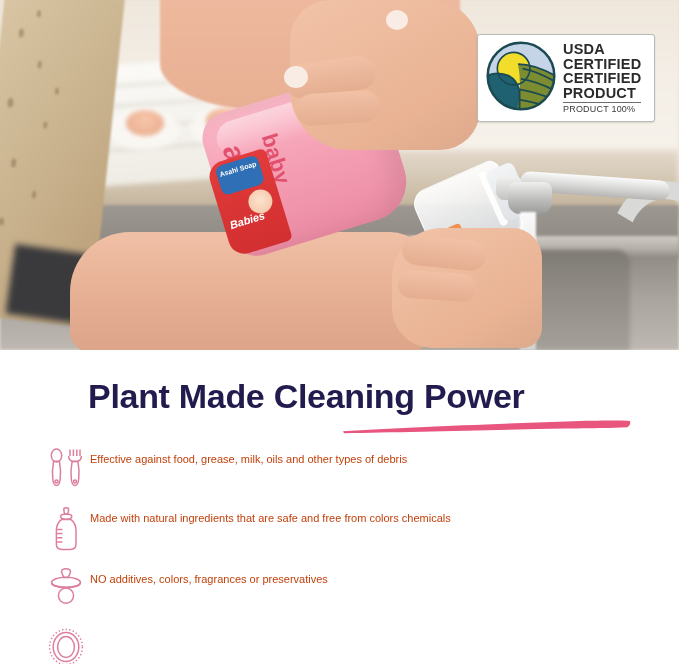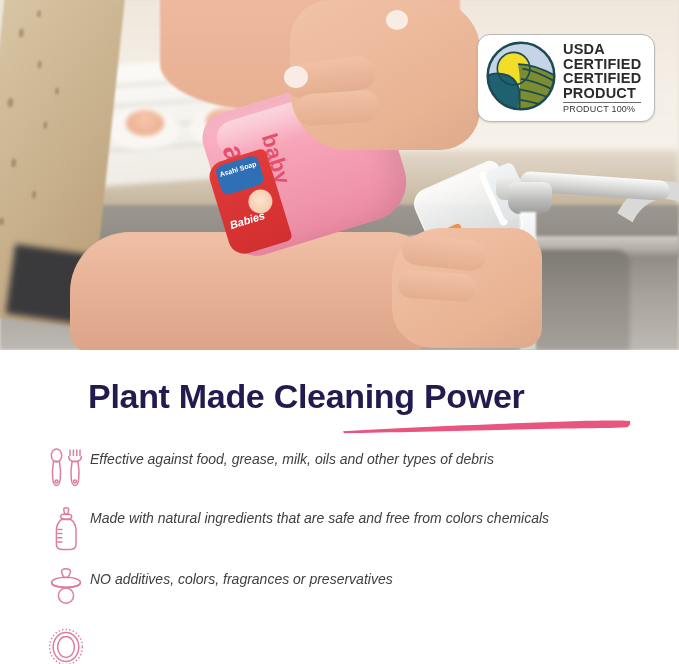--- a/index.html
+++ b/index.html
@@ -269,21 +269,21 @@
     background: linear-gradient(180deg, rgba(255,255,255,.95) 0%, rgba(246,248,249,.8) 60%, rgba(235,238,240,.65) 100%);
     filter: blur(1.2px);
   }
 
   
   .badge {
     position: absolute; left: 477px; top: 34px;
     width: 176px; height: 86px;
     background: #ffffff;
     border: 1px solid #b9b9b9;
-    border-radius: 13px;
+    border-radius: 3px;
     display: flex; align-items: center;
     box-shadow: 0 1px 2px rgba(0,0,0,.12);
   }
   .badge-logo { margin-left: 6px; flex: 0 0 auto; }
   .badge-text {
     margin-left: 5px; padding-right: 6px;
     color: #2b2b2b;
   }
   .badge-text .l {
     font-family: "Liberation Sans", sans-serif;
@@ -324,26 +324,25 @@
     display: flex; align-items: flex-start;
     margin-bottom: 12px;
   }
   .bullet-icon {
     flex: 0 0 48px;
     width: 48px; height: 46px;
     display: flex; align-items: flex-start; justify-content: center;
     padding-top: 1px;
   }
   .bullet-text {
-    color: #404040;
-    font-size: 14px;
+    color: #c2410c;
+    font-size: 11px;
     line-height: 21px;
     padding-top: 2px;
     max-width: 500px;
-    font-style: italic;
   }
   .b2 { margin-bottom: 14px; }
   .b3 { margin-bottom: 12px; }
 </style>
 </head>
 <body>
 
 <div class="page">
 
   <div class="photo">

